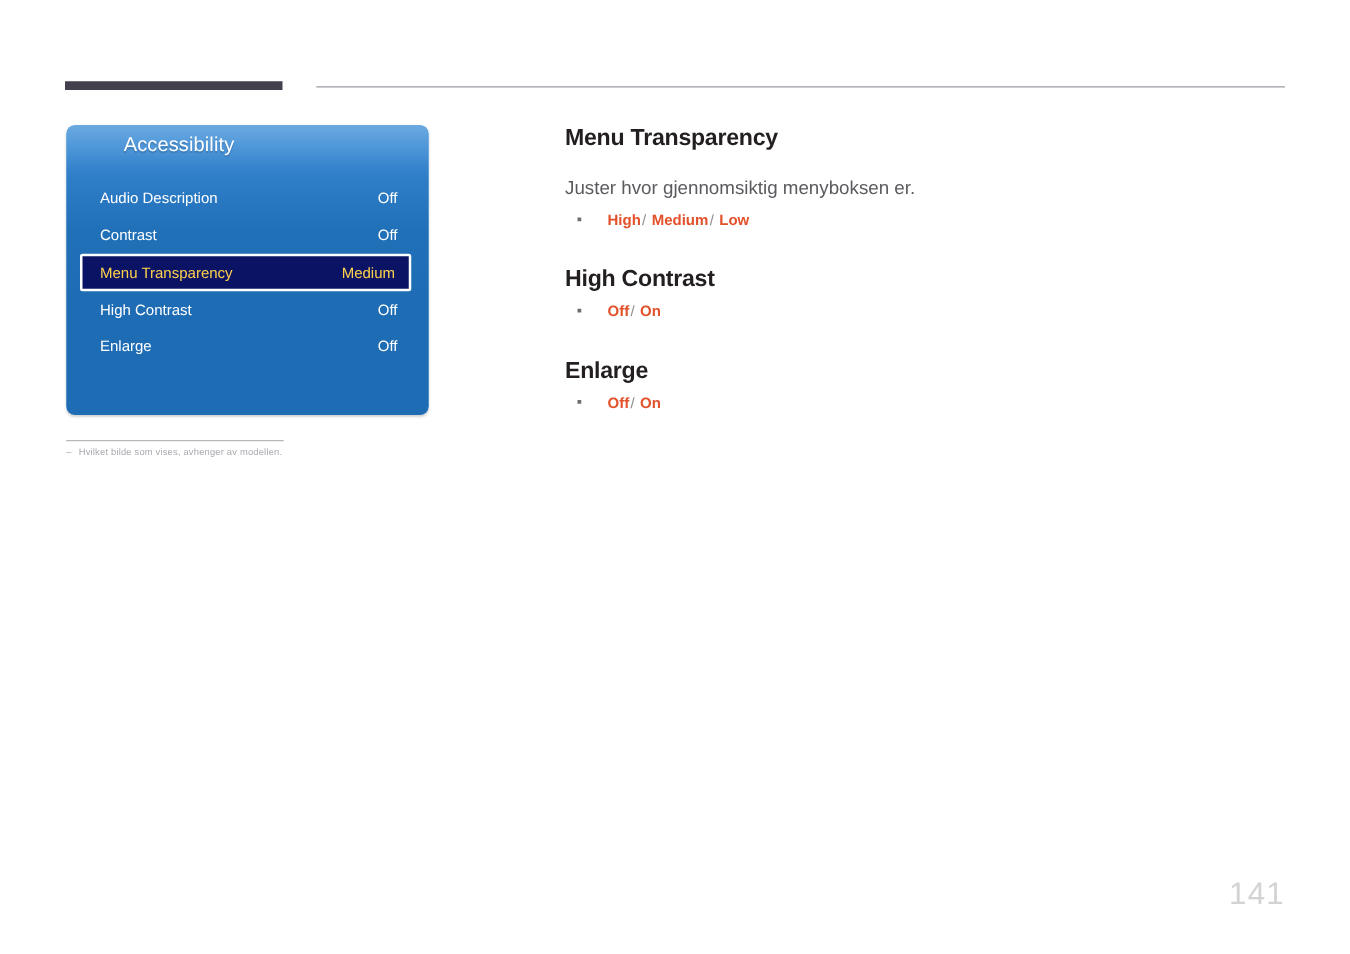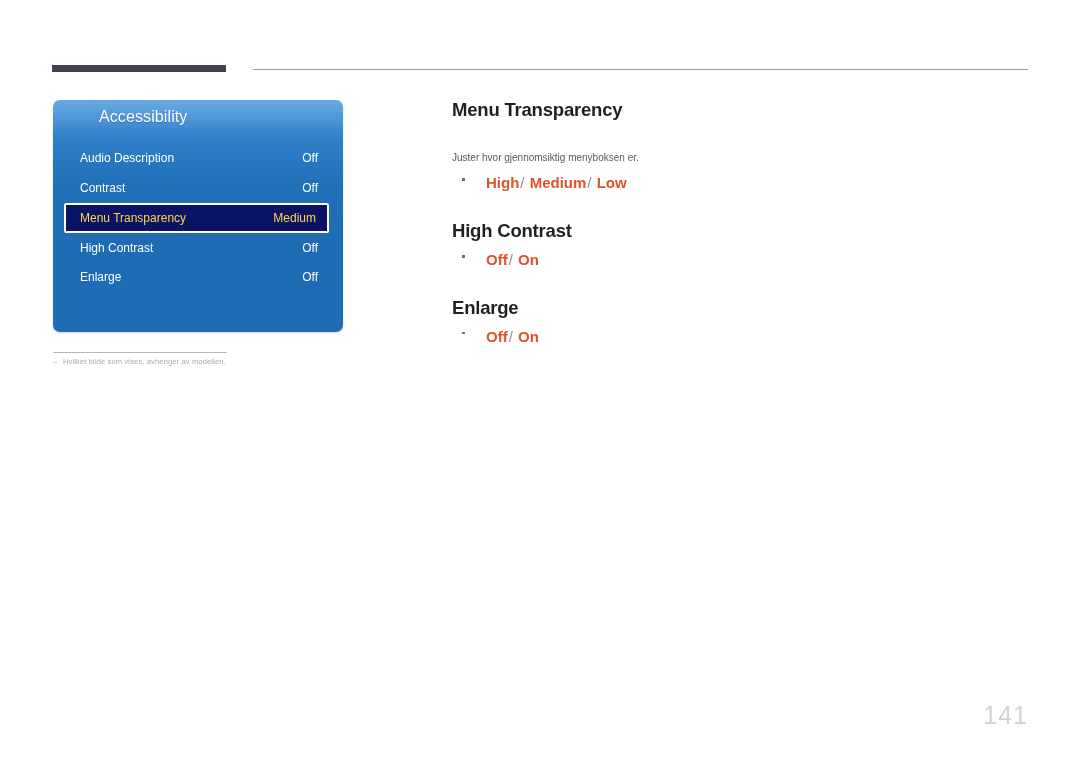--- a/index.html
+++ b/index.html
@@ -164,31 +164,31 @@
   .section { margin-bottom: 0; }
   .sec-heading {
     font-size: 18.5px;
     font-weight: bold;
     color: #231f20;
     letter-spacing: -0.2px;
     margin: 0;
     line-height: 1.2;
   }
   .sec-body {
-    font-size: 10px;
+    font-size: 15px;
     color: #5a5b5e;
     line-height: 1.42;
-    margin: 30px 0 0 0;
+    margin: 19px 0 0 0;
     max-width: 532px;
   }
   .opt-line {
     margin: 8px 0 0 0;
     position: relative;
     padding-left: 34px;
-    font-size: 15px;
+    font-size: 12px;
     line-height: 1.3;
   }
   .opt-bullet {
     position: absolute;
     left: 10px;
     top: 5px;
     width: 2.5px;
     height: 2.5px;
     background: #6d6e71;
   }

